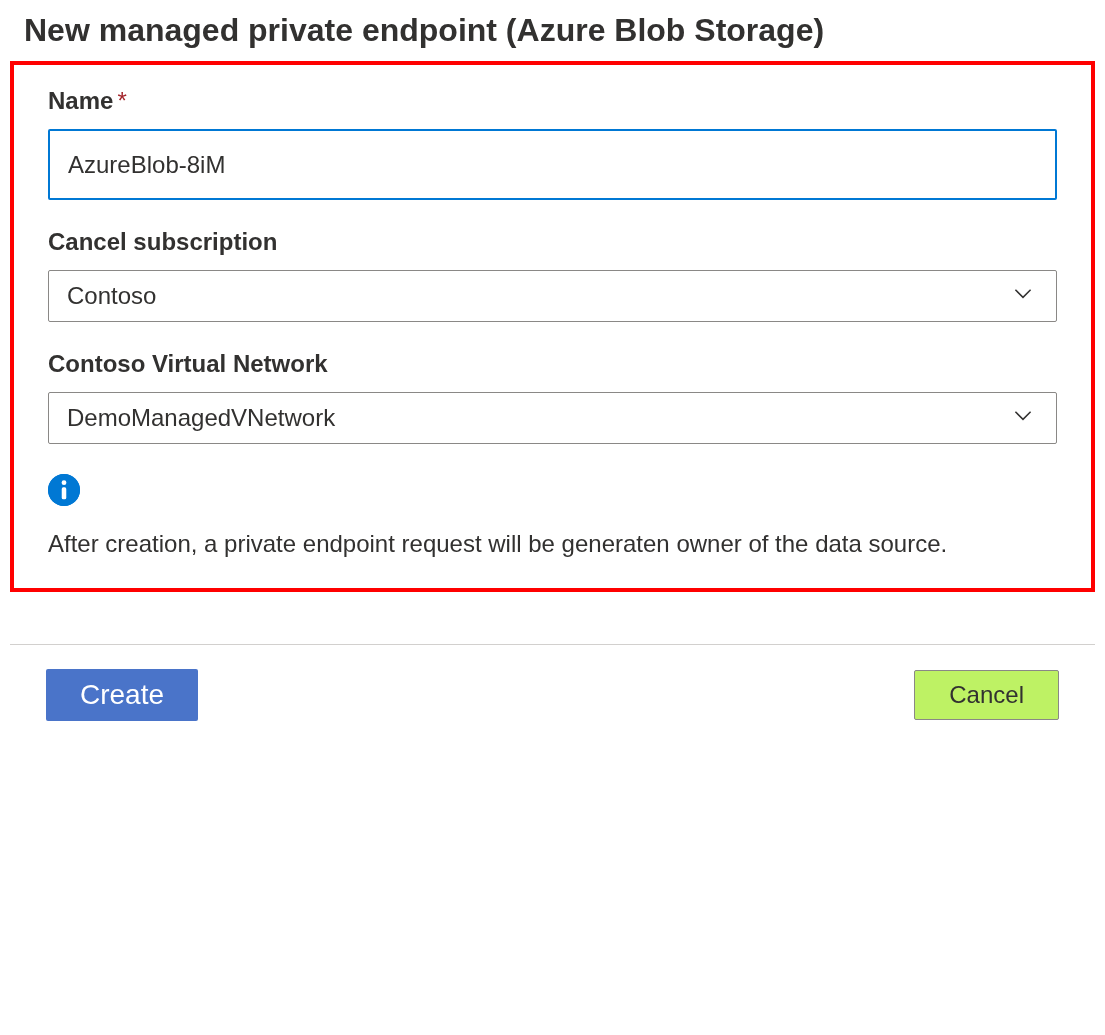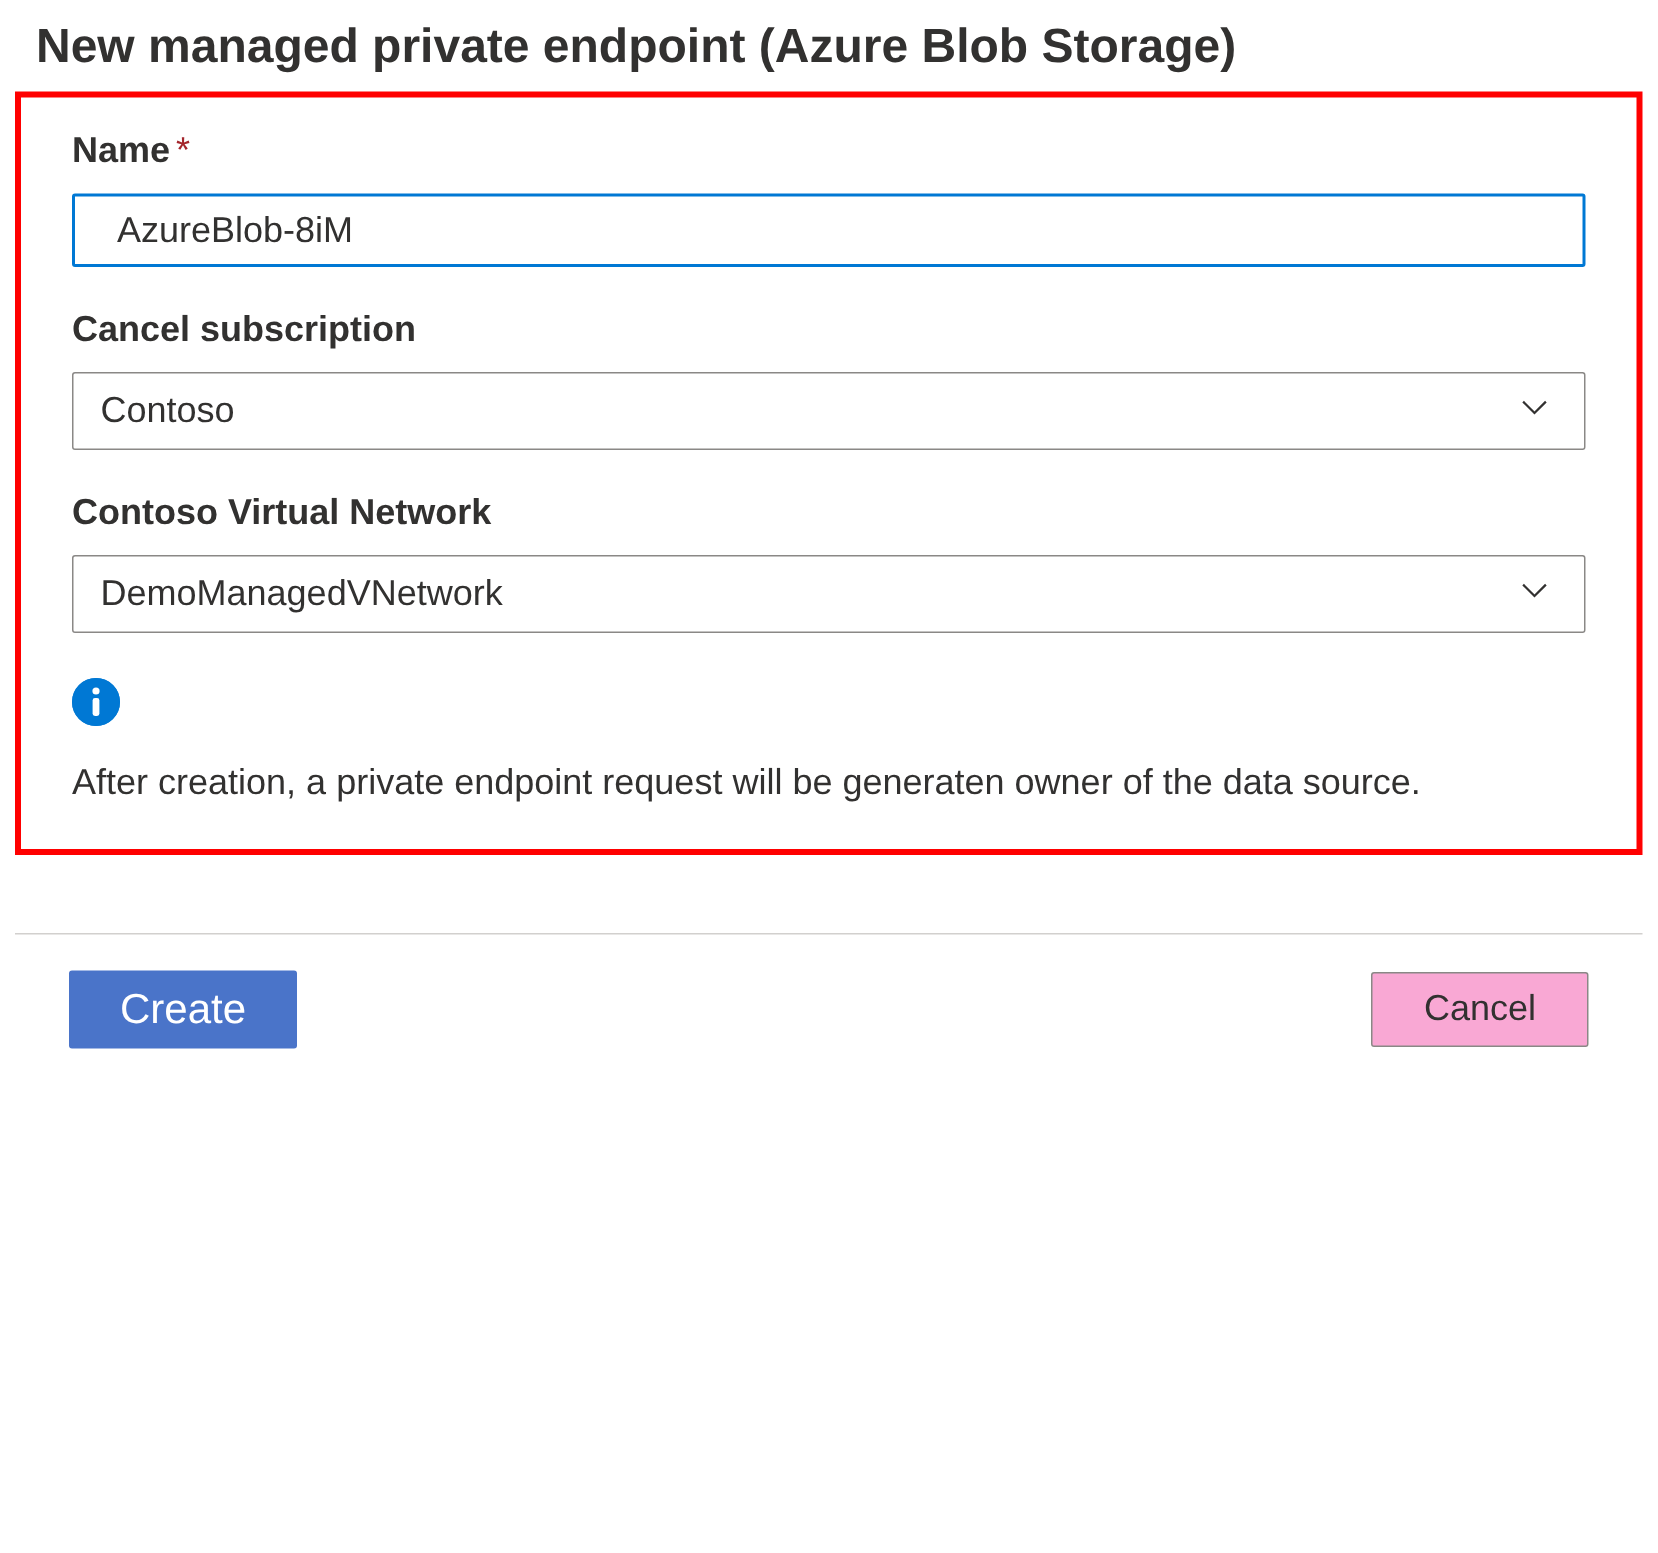--- a/index.html
+++ b/index.html
@@ -26,25 +26,25 @@
     .label {
       font-size: 24px;
       font-weight: 600;
       color: #323130;
       margin-bottom: 14px;
       display: block;
     }
     .required { color: #a4262c; margin-left: 4px; font-weight: 400; }
     .text-input {
       width: 100%;
-      height: 49px;
+      height: 71px;
       border: 2px solid #0078d4;
       border-radius: 2px;
       font-size: 24px;
-      padding: 0 28px;
+      padding: 0 18px;
       color: #323130;
       outline: none;
       font-family: inherit;
     }
     .select-row { display: flex; align-items: center; gap: 26px; }
     .select {
       flex: 1;
       height: 52px;
       border: 1px solid #8a8886;
       border-radius: 2px;
@@ -104,21 +104,21 @@
       background: #4a74c9;
       color: #ffffff;
       border: none;
       font-size: 28px;
       padding: 10px 34px;
       font-family: inherit;
       cursor: pointer;
       border-radius: 2px;
     }
     .btn-secondary {
-      background: #f9a8d4;
+      background: #bef264;
       color: #323130;
       border: 1px solid #8a8886;
       font-size: 24px;
       padding: 10px 34px;
       font-family: inherit;
       cursor: pointer;
       border-radius: 2px;
     }
   </style>
 </head>

